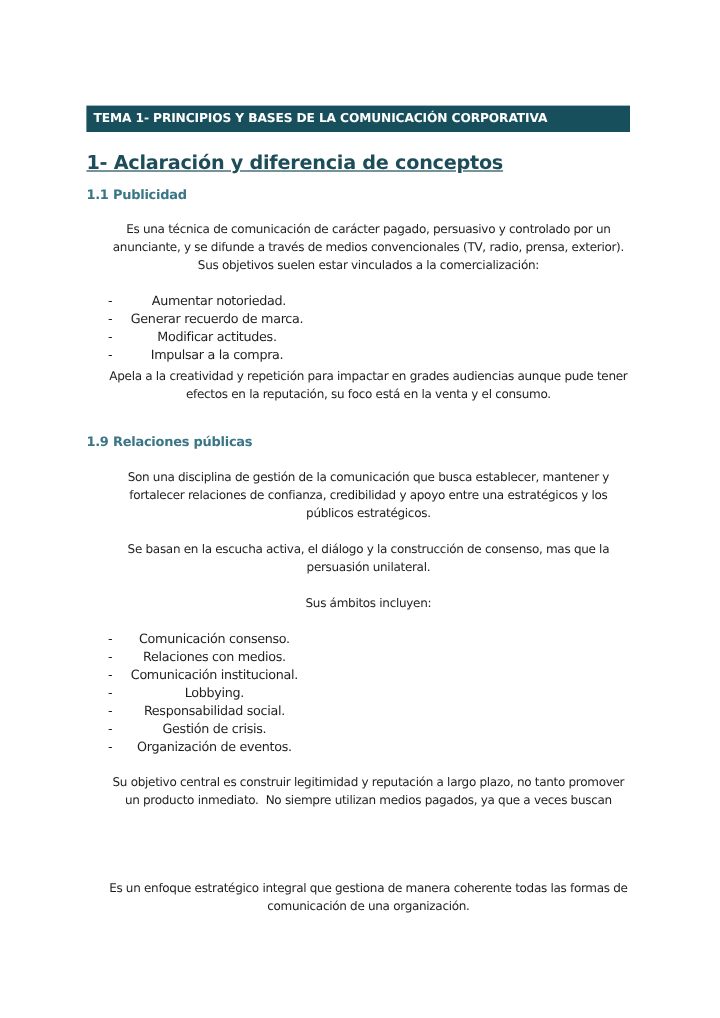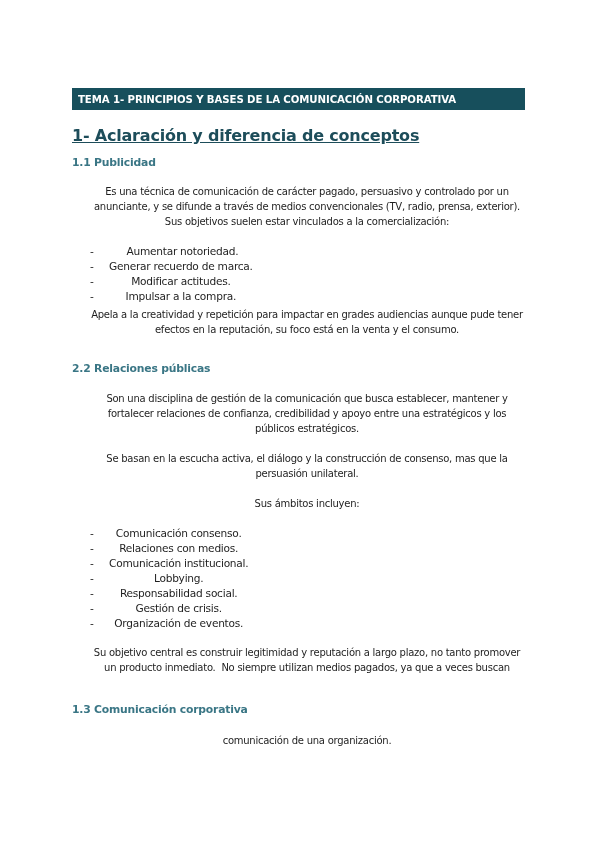--- a/index.html
+++ b/index.html
@@ -120,21 +120,21 @@
     <li><span class="dash">-</span><span>Generar recuerdo de marca.</span></li>
     <li><span class="dash">-</span><span>Modificar actitudes.</span></li>
     <li><span class="dash">-</span><span>Impulsar a la compra.</span></li>
   </ul>
 
   <div class="para" style="top:307px;">
     <span class="line">Apela a la creatividad y repetición para impactar en grades audiencias aunque pude tener</span>
     <span class="line">efectos en la reputación, su foco está en la venta y el consumo.</span>
   </div>
 
-  <div class="h2" style="top:362px;">2.2 Relaciones públicas</div>
+  <div class="h2" style="top:362px;">1.9 Relaciones públicas</div>
 
   <div class="para" style="top:391px;">
     <span class="line">Son una disciplina de gestión de la comunicación que busca establecer, mantener y</span>
     <span class="line">fortalecer relaciones de confianza, credibilidad y apoyo entre una estratégicos y los</span>
     <span class="line">públicos estratégicos.</span>
   </div>
 
   <div class="para" style="top:451px;">
     <span class="line">Se basan en la escucha activa, el diálogo y la construcción de consenso, mas que la</span>
     <span class="line">persuasión unilateral.</span>
@@ -152,19 +152,19 @@
     <li><span class="dash">-</span><span>Responsabilidad social.</span></li>
     <li><span class="dash">-</span><span>Gestión de crisis.</span></li>
     <li><span class="dash">-</span><span>Organización de eventos.</span></li>
   </ul>
 
   <div class="para" style="top:645px;">
     <span class="line">Su objetivo central es construir legitimidad y reputación a largo plazo, no tanto promover</span>
     <span class="line" style="white-space:pre;">un producto inmediato.  No siempre utilizan medios pagados, ya que a veces buscan</span>
   </div>
 
-  <div class="h2" style="top:703px;">1.3 Comunicación corporativa</div>
 
   <div class="para" style="top:733px;">
+    <span class="line">Es un enfoque estratégico integral que gestiona de manera coherente todas las formas de</span>
     <span class="line">comunicación de una organización.</span>
   </div>
 
 </div>
 
 </body></html>

